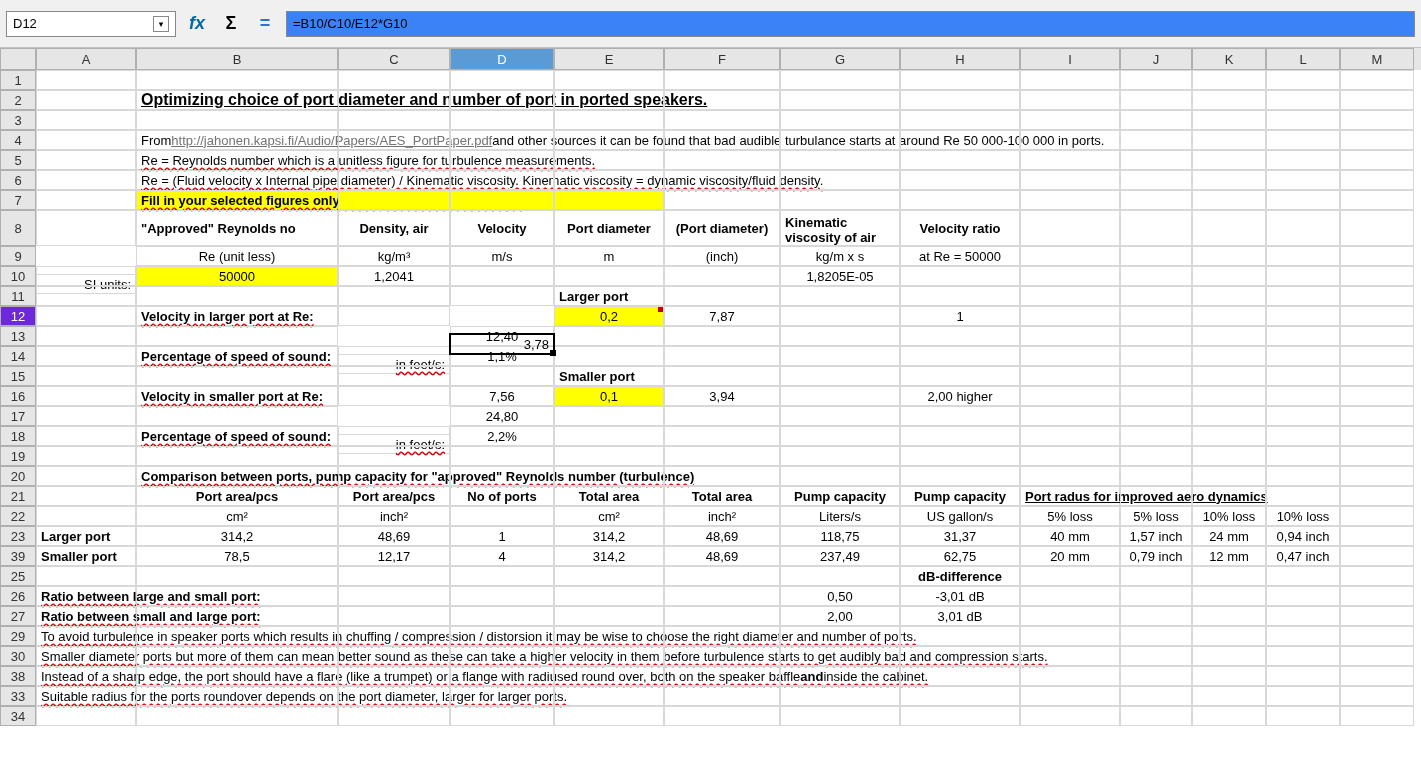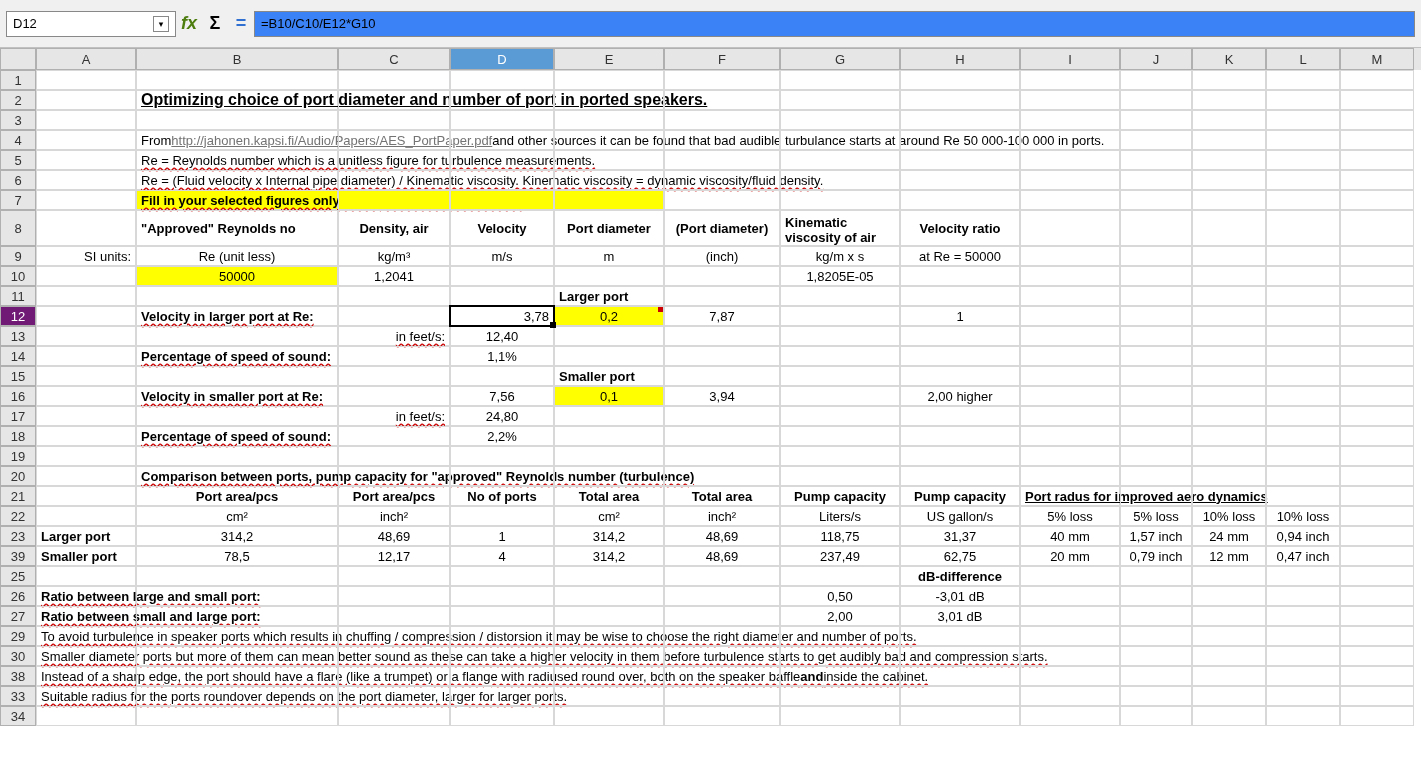--- a/index.html
+++ b/index.html
@@ -1,55 +1,55 @@
 <!DOCTYPE html>
 <html><head>
 <meta charset="utf-8">
 <style>
 * { margin:0; padding:0; box-sizing:border-box; }
 body { font-family:"Liberation Sans",Arial,sans-serif; font-size:13px; background:#fff; overflow:hidden; }
-.toolbar { height:48px; background:#f0f0f0; border-bottom:1px solid #c0c0c0; display:flex; align-items:center; padding:4px 6px; }
+.toolbar { height:48px; background:#f0f0f0; border-bottom:1px solid #c0c0c0; display:flex; align-items:center; padding:4px 6px; gap:8px; }
 .cellref { width:170px; height:26px; border:1px solid #888; background:#fff; display:flex; align-items:center; padding:0 6px; }
 .cellref-txt { flex:1; }
 .cellref-dd { width:16px; height:16px; border:1px solid #888; display:flex; align-items:center; justify-content:center; font-size:9px; }
 .tb-btn { width:26px; height:26px; display:flex; align-items:center; justify-content:center; font-size:18px; font-weight:bold; }
 .formula { flex:1; height:26px; border:1px solid #888; background:#3b82f6; display:flex; align-items:center; padding:0 6px; }
 .grid { position:relative; }
 .col-hdrs { display:flex; height:22px; background:#e6e6e6; position:sticky; top:0; }
 .col-hdr, .row-hdr, .corner { border:1px solid #b0b0b0; display:flex; align-items:center; justify-content:center; font-size:13px; color:#333; background:#e6e6e6; }
 .corner { width:36px; height:22px; }
 .col-hdr { height:22px; font-weight:normal; }
 .col-hdr.sel { background:#5b9bd5; color:#fff; }
 .rows { }
 .row { display:flex; height:20px; }
 .row.tall { height:36px; }
 .row-hdr { width:36px; }
-.row-hdr.sel { background:#701a75; color:#fff; }
+.row-hdr.sel { background:#6d28d9; color:#fff; }
 .cell { border:1px solid #d8d8d8; height:100%; display:flex; align-items:center; padding:0 4px; overflow:visible; white-space:nowrap; position:relative; }
 .cell.c { justify-content:center; }
-.cell.r { justify-content:flex-end; }
+.cell.r { justify-content:flex-end;margin-top:28px; }
 .cell.bold { font-weight:bold; }
 .cell.yellow { background:#ffff00; }
 .cell.cursor { outline:2px solid #000; outline-offset:-1px; z-index:5; }
 .cell.cursor::after { content:""; position:absolute; right:-3px; bottom:-3px; width:6px; height:6px; background:#000; }
 .cell.redtick::before { content:""; position:absolute; right:0; top:0; width:5px; height:5px; background:#c00; }
 .cell.spellwave { text-decoration:underline wavy #c00; text-underline-offset:2px; }
 .link { color:#737373; text-decoration:underline; }
 
 .wA{width:100px}.wB{width:202px}.wC{width:112px}.wD{width:104px}.wE{width:110px}.wF{width:116px}.wG{width:120px}.wH{width:120px}.wI{width:100px}.wJ{width:72px}.wK{width:74px}.wL{width:74px}.wM{width:74px}
 </style>
 </head>
 <body>
 
 <div class="toolbar">
   <div class="cellref">
     <span class="cellref-txt">D12</span>
     <span class="cellref-dd">▾</span>
   </div>
-  <div class="tb-btn" style="color:#4d7c0f;font-style:italic">fx</div>
+  <div class="tb-btn" style="color:#0369a1;font-style:italic">fx</div>
   <div class="tb-btn">Σ</div>
   <div class="tb-btn" style="color:#3070d0">=</div>
   <div class="formula">
       <span>=B10/C10/E12*G10</span>
     </div>
 </div>
 
 <div class="grid">
   <div class="col-hdrs">
     <div class="corner"></div>

